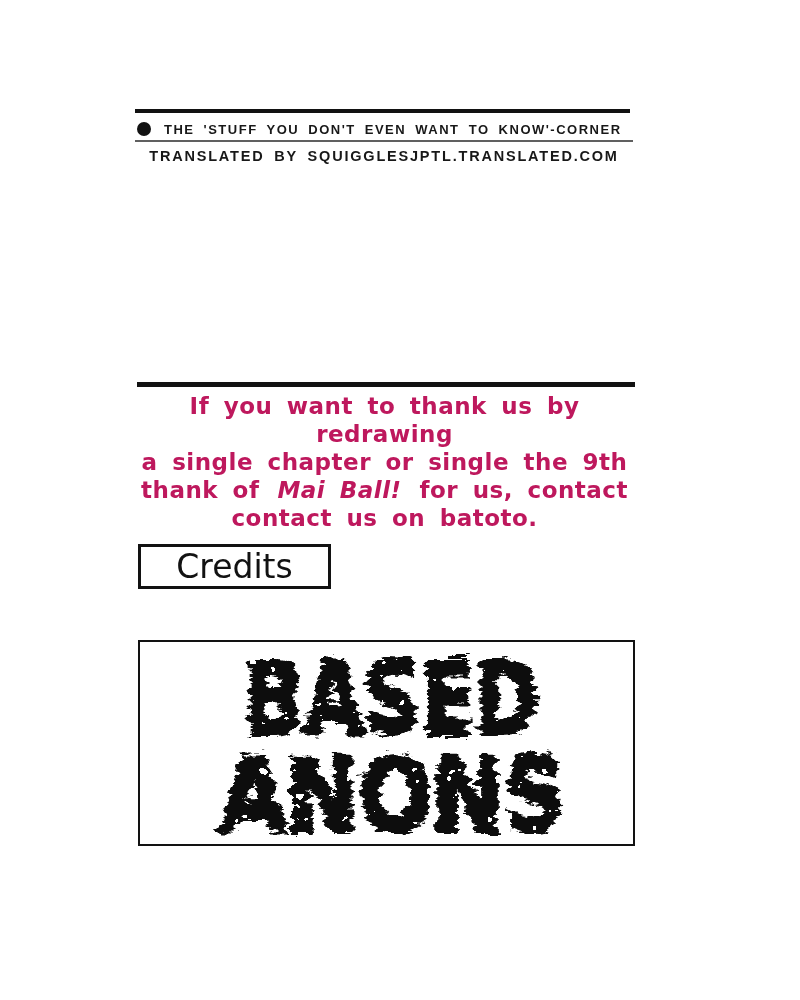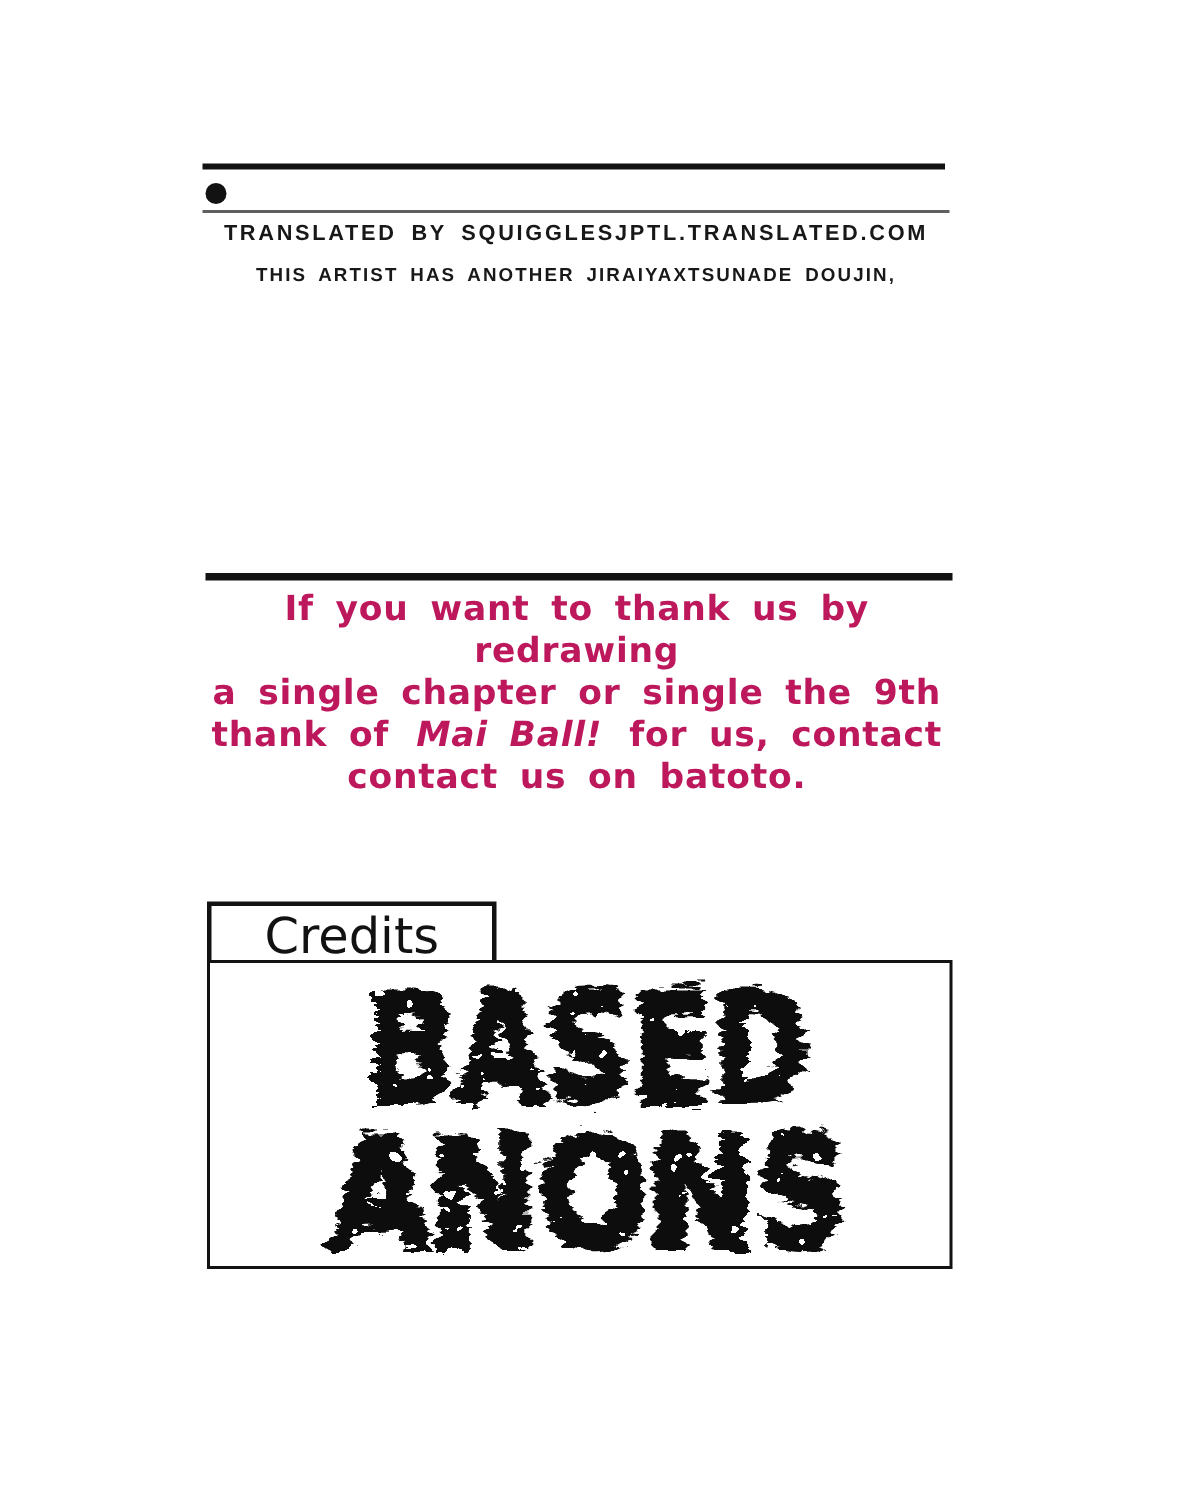--- a/index.html
+++ b/index.html
@@ -47,21 +47,21 @@
   .thanks {
     position: absolute; left: 122px; top: 392px; width: 525px;
     text-align: center; font-weight: bold;
     font-size: 23px; line-height: 28px;
     letter-spacing: 0.5px; word-spacing: 6px;
     font-family: "DejaVu Sans", sans-serif;
   }
   .thanks .title-em { font-style: italic; margin: 0 18px; }
 
   .credits-box {
-    position: absolute; left: 138px; top: 601px; width: 193px; height: 45px;
+    position: absolute; left: 138px; top: 544px; width: 193px; height: 45px;
     box-sizing: border-box; border: 3px solid #121212;
     display: flex; align-items: center; justify-content: center;
     background: #ffffff;
   }
   .credits-label {
     font-family: "DejaVu Sans", sans-serif;
     font-size: 33px; color: #121212; line-height: 1;
   }
 
   .anon-box {
@@ -77,28 +77,28 @@
 </style>
 </head>
 <body>
 
 <div class="page">
 
   <div id="rule-top" class="rule rule-thick"></div>
 
   <div class="corner-header">
     <span class="bullet"></span>
+    <span class="corner-title">THE 'STUFF YOU DON'T EVEN WANT TO KNOW'-CORNER</span>
   </div>
 
   <div id="rule-under" class="rule rule-thin"></div>
 
   <div class="tl-line">TRANSLATED BY SQUIGGLESJPTL.TRANSLATED.COM</div>
 
   <div class="artist-note">
-    <div>THIS ARTIST HAS ANOTHER JIRAIYAXTSUNADE DOUJIN,</div>
   </div>
 
   <div id="rule-mid" class="rule rule-thick"></div>
 
   <div class="thanks" id="thanks-note" style="color: #be185d;">
     <div>If you want to thank us by redrawing</div>
     <div>a single chapter or single the 9th</div>
     <div>
       <span>thank of</span><span class="title-em">Mai Ball!</span><span>for us, contact</span>
     </div>

